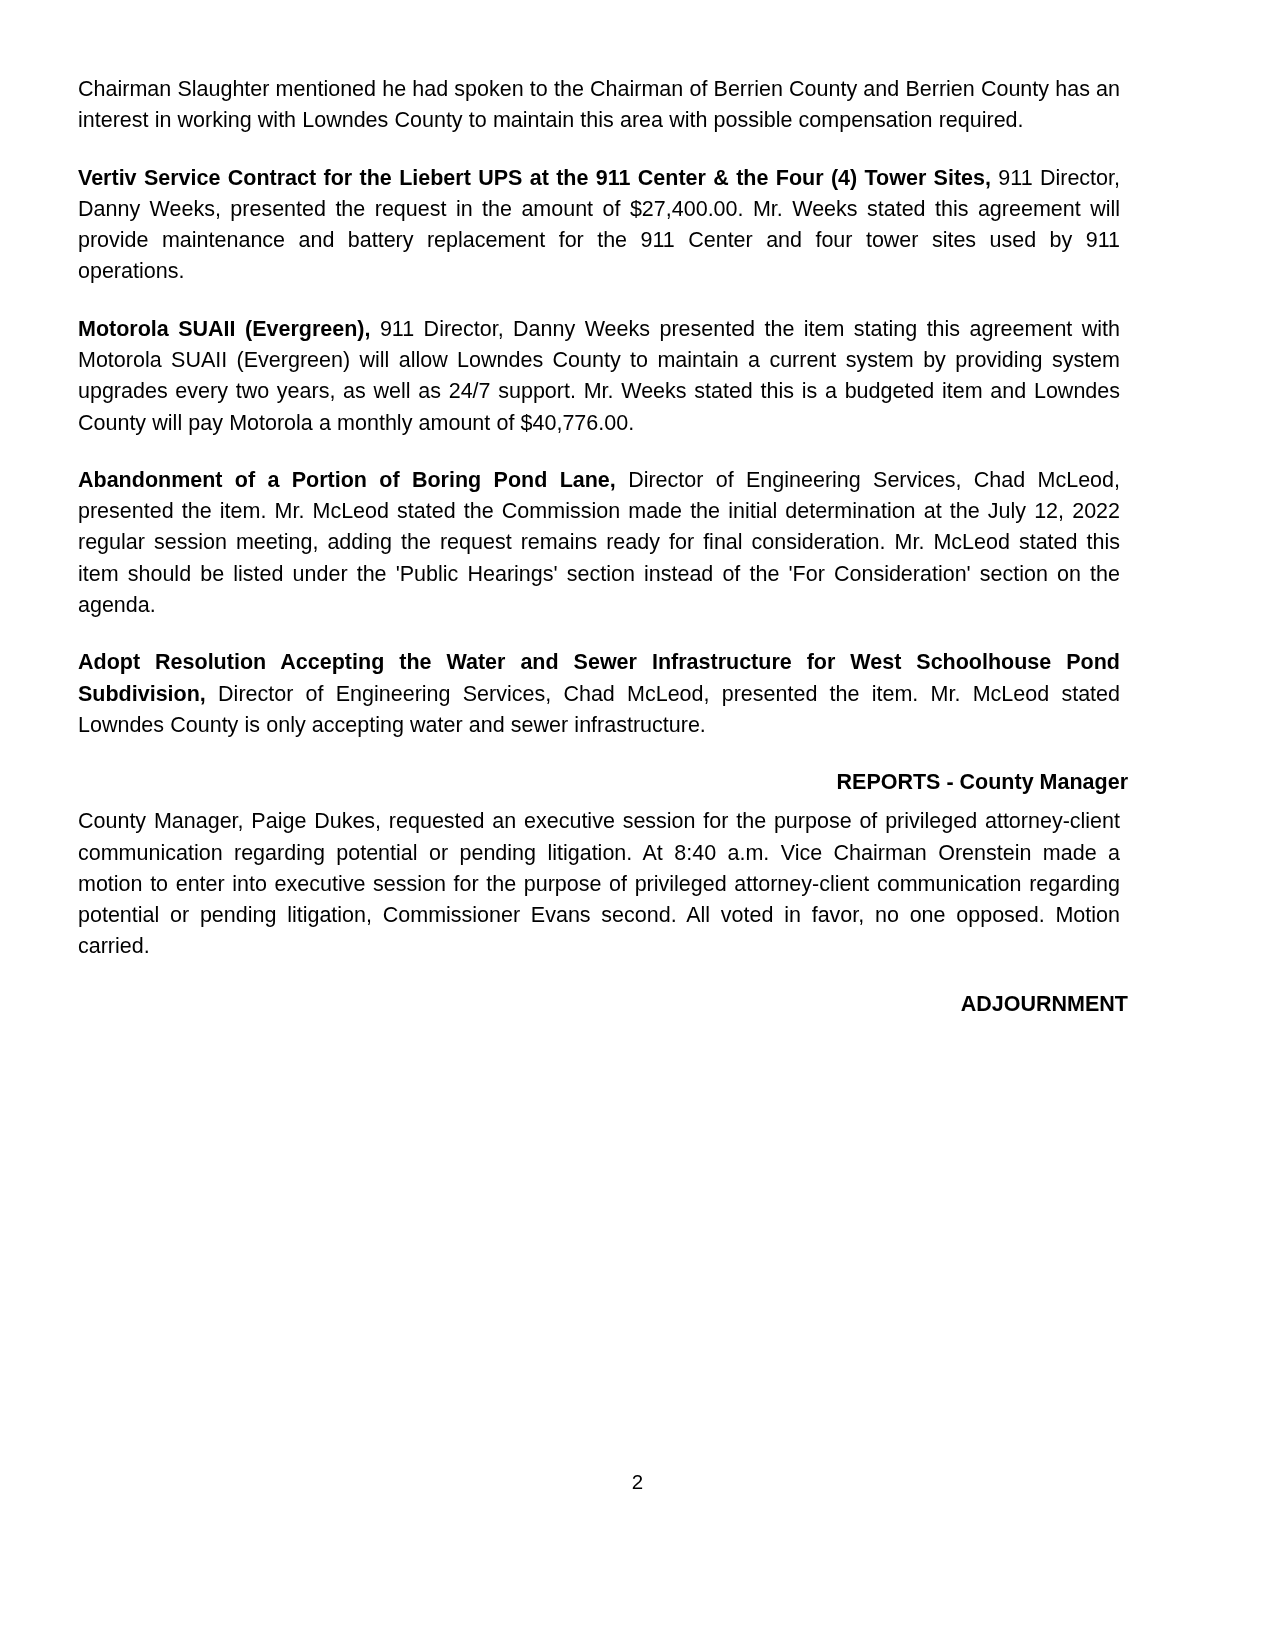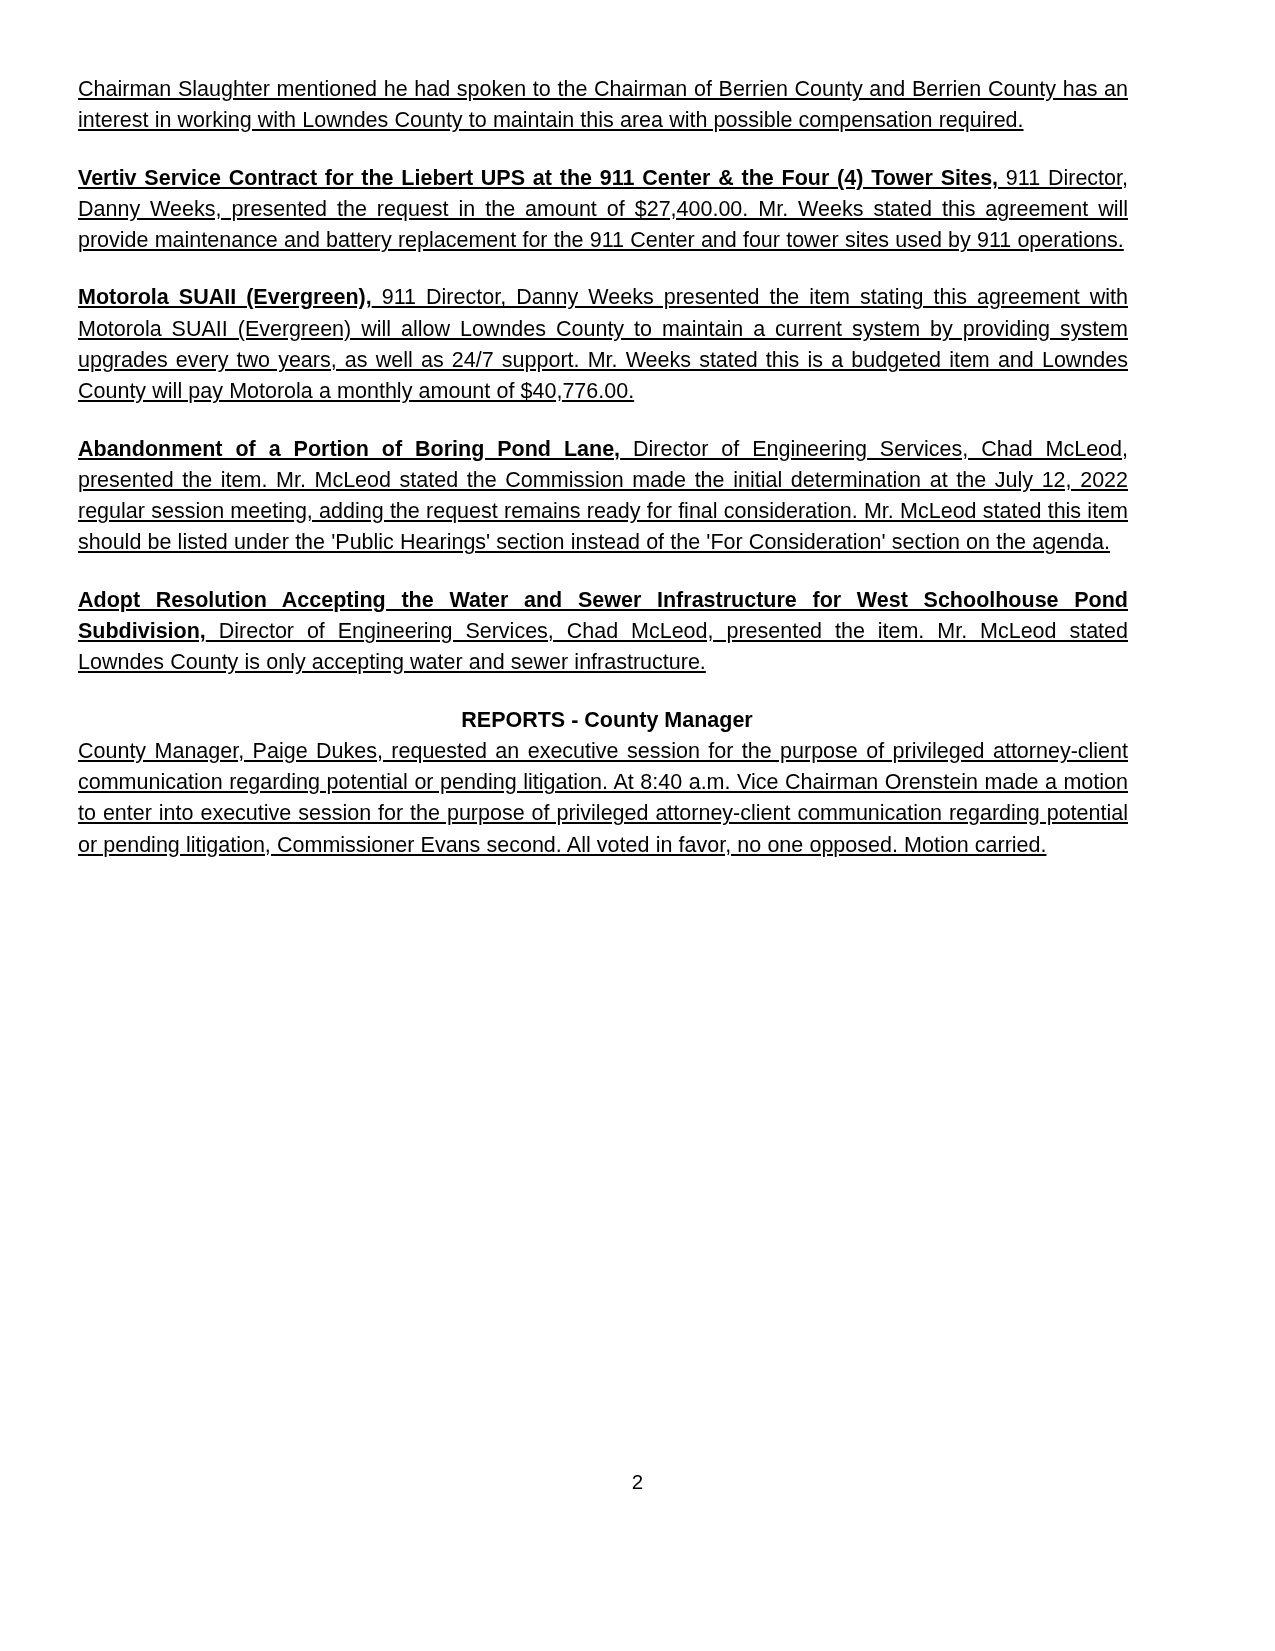--- a/index.html
+++ b/index.html
@@ -19,38 +19,37 @@
     box-sizing: border-box;
     overflow: hidden;
   }
   .content {
     position: absolute;
     left: 78px;
     top: 74px;
     width: 1058px;
   }
   p.para {
-    margin: 0 8px 26px 0;
+    margin: 0 16px 26px 0;
     font-size: 21.5px;
     line-height: 1.455;
     text-align: justify;
     text-justify: inter-word;
     word-spacing: 0.2px;
     hyphens: none;
-    text-decoration: underline;
   }
   p.para.tight {
     margin-bottom: 0;
   }
   .section-heading {
-    margin: 0;
+    margin: 8px;
     font-size: 21.5px;
     line-height: 1.455;
     font-weight: bold;
-    text-align: center;
+    text-align: right;
   }
   .lead {
     font-weight: bold;
   }
   .page-number {
     position: absolute;
     left: 0;
     right: 0;
     top: 1470px;
     text-align: center;
@@ -70,17 +69,18 @@
 
     <p class="para"><span class="lead">Motorola SUAII (Evergreen),</span><span> 911 Director, Danny Weeks presented the item stating this agreement with Motorola SUAII (Evergreen) will allow Lowndes County to maintain a current system by providing system upgrades every two years, as well as 24/7 support.  Mr. Weeks stated this is a budgeted item and Lowndes County will pay Motorola a monthly amount of $40,776.00.</span></p>
 
     <p class="para"><span class="lead">Abandonment of a Portion of Boring Pond Lane,</span><span> Director of Engineering Services, Chad McLeod, presented the item.  Mr. McLeod stated the Commission made the initial determination at the July 12, 2022 regular session meeting, adding the request remains ready for final consideration.  Mr. McLeod stated this item should be listed under the 'Public Hearings' section instead of the 'For Consideration' section on the agenda.</span></p>
 
     <p class="para"><span class="lead">Adopt Resolution Accepting the Water and Sewer Infrastructure for West Schoolhouse Pond Subdivision,</span><span> Director of Engineering Services, Chad McLeod, presented the item.  Mr. McLeod stated Lowndes County is only accepting water and sewer infrastructure.</span></p>
 
     <p class="section-heading">REPORTS - County Manager</p>
     <p class="para">County Manager, Paige Dukes, requested an executive session for the purpose of privileged attorney-client communication regarding potential or pending litigation.  At 8:40 a.m. Vice Chairman Orenstein made a motion to enter into executive session for the purpose of privileged attorney-client communication regarding potential or pending litigation, Commissioner Evans second.  All voted in favor, no one opposed.  Motion carried.</p>
 
+    <p class="section-heading">ADJOURNMENT</p>
 
   </div>
 
   <div class="page-number">2</div>
 </div>
 
 </body></html>

